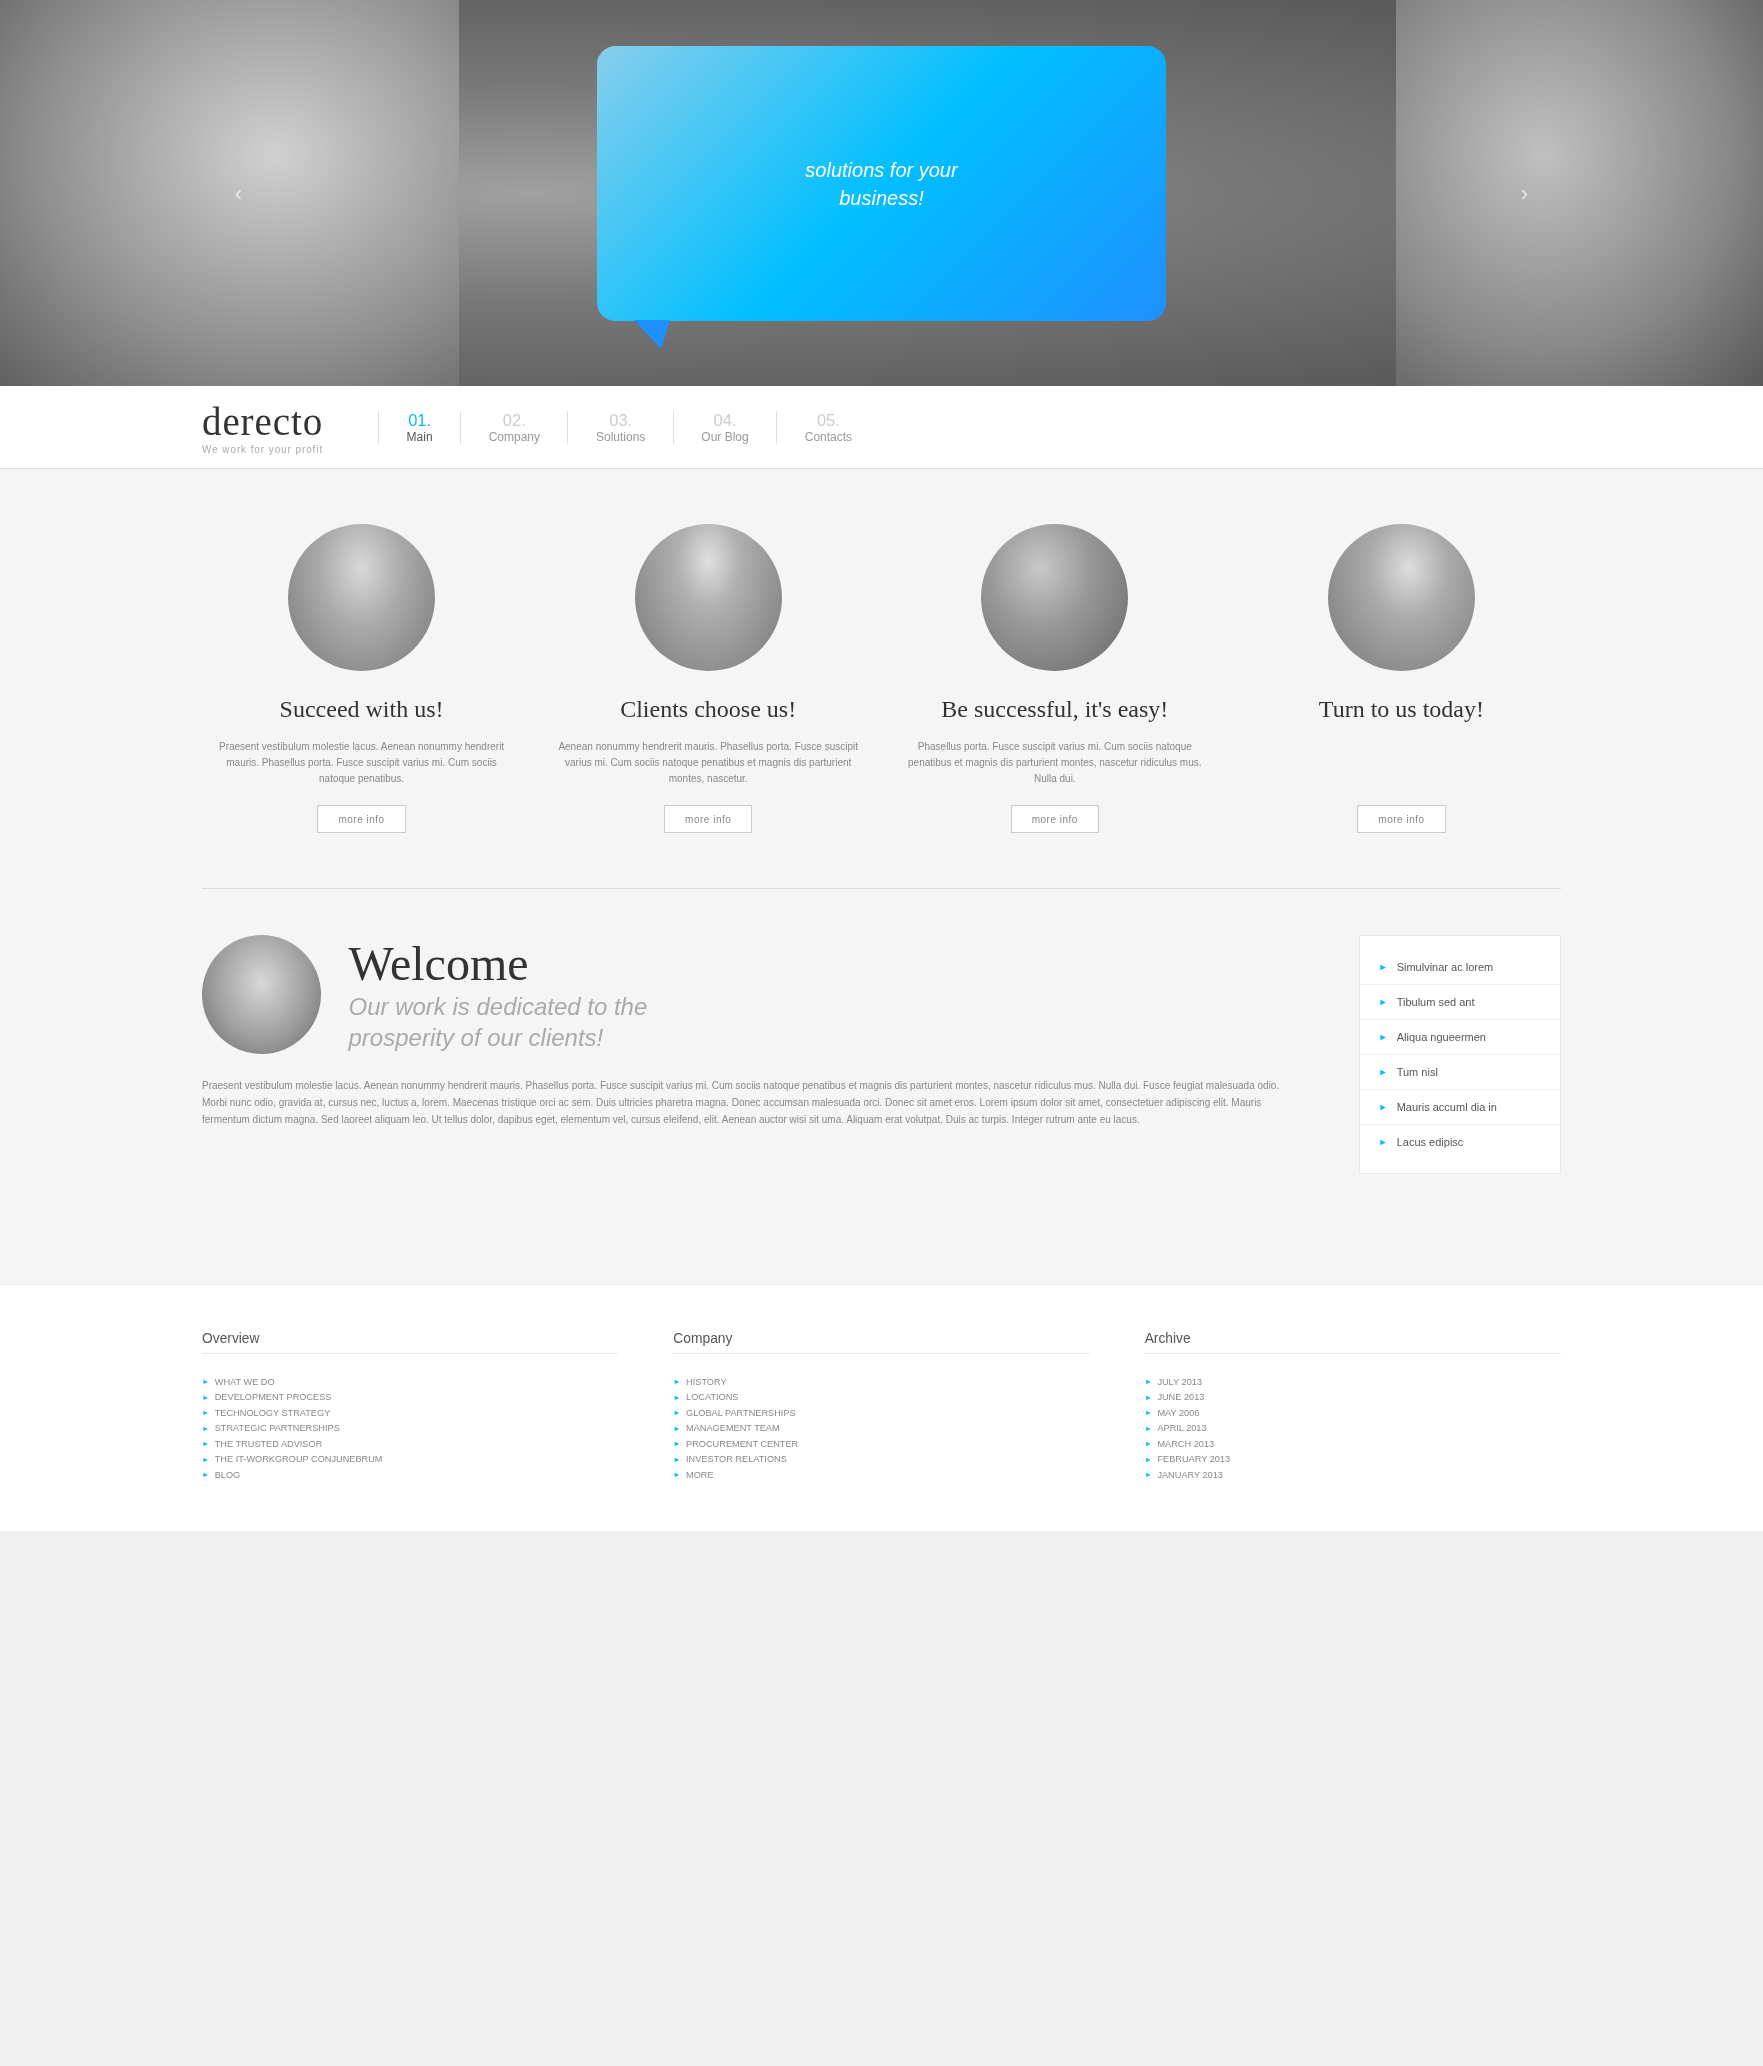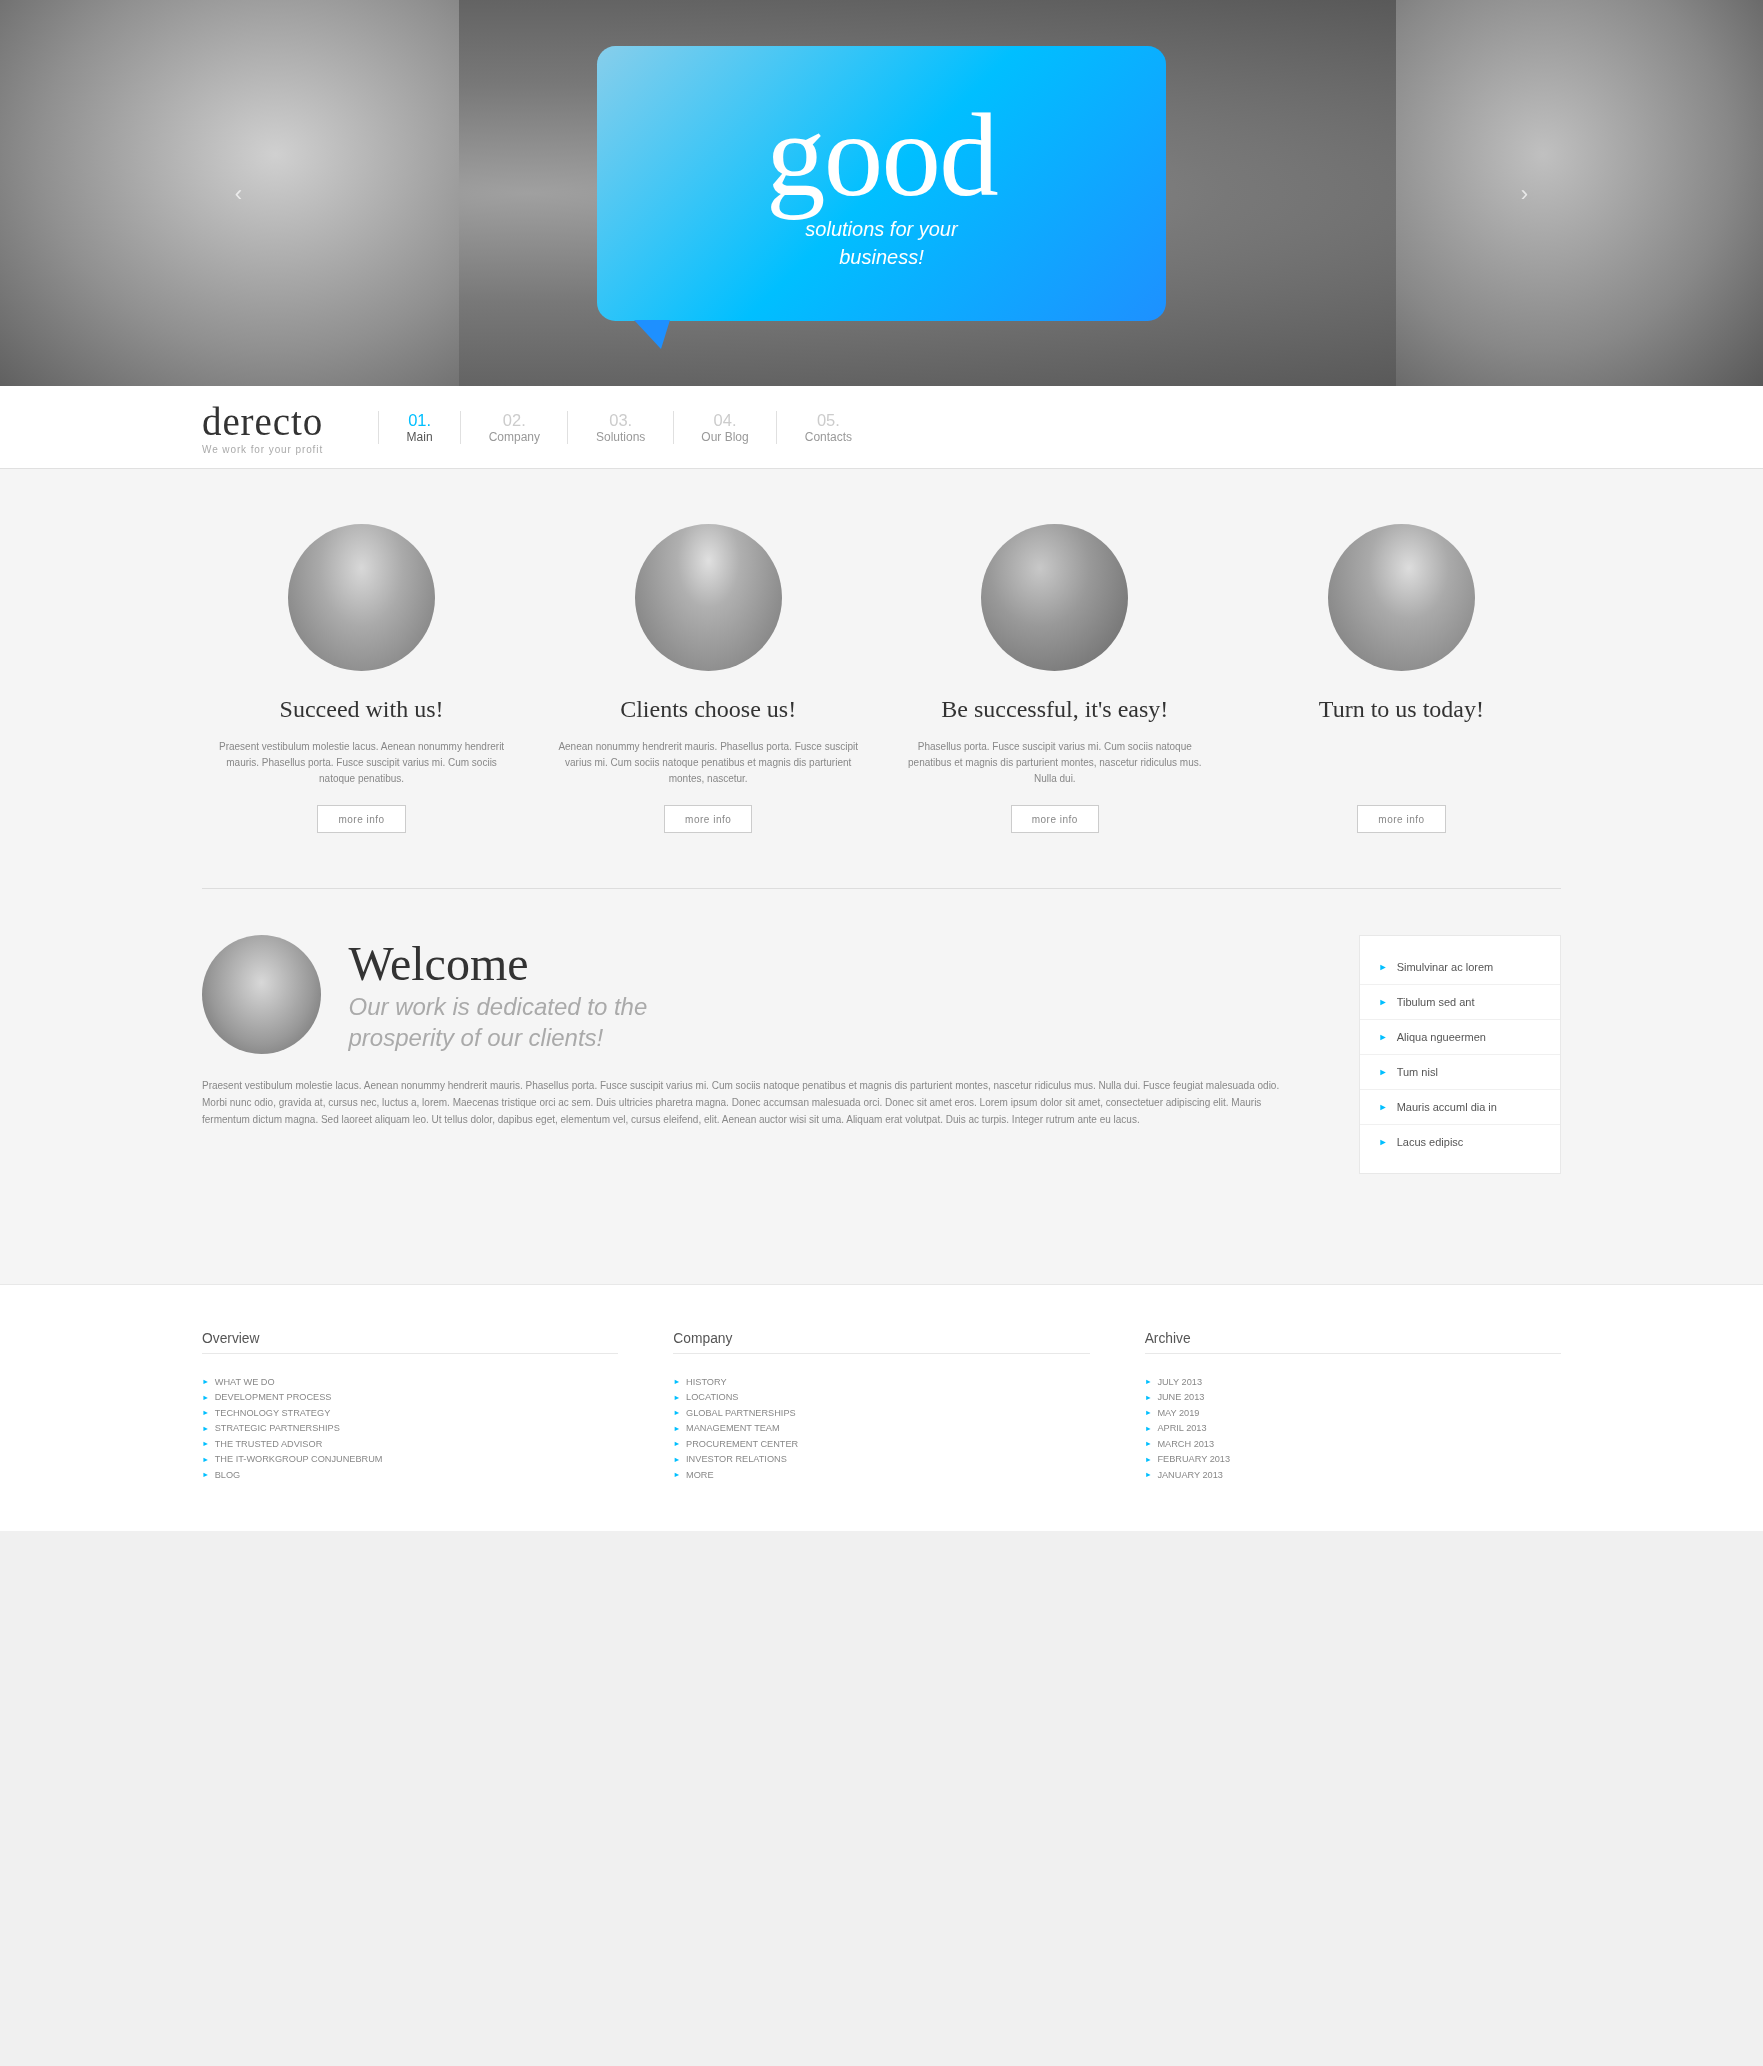--- a/index.html
+++ b/index.html
@@ -348,21 +348,20 @@
   </style>
 </head>
 <body>
 
 <div class="hero">
   <div class="hero-bg"></div>
   <div class="hero-face-left"></div>
   <div class="hero-face-right"></div>
   <div class="hero-arrow hero-arrow-left">‹</div>
   <div class="speech-bubble">
-    <div class="bubble-good">good</div>
     <div class="bubble-subtitle">solutions for your<br>business!</div>
   </div>
   <div class="hero-arrow hero-arrow-right">›</div>
 </div>
 
 <div class="nav-bar">
   <div class="logo-wrap">
     <span class="logo-text">derecto</span>
     <span class="logo-tagline">We work for your profit</span>
   </div>
@@ -537,21 +536,21 @@
     <div class="footer-link">
         <span class="footer-link-arrow">►</span>
         <span>JULY 2013</span>
       </div>
     <div class="footer-link">
         <span class="footer-link-arrow">►</span>
         <span>JUNE 2013</span>
       </div>
     <div class="footer-link">
         <span class="footer-link-arrow">►</span>
-        <span>MAY 2019</span>
+        <span>MAY 2006</span>
       </div>
     <div class="footer-link">
         <span class="footer-link-arrow">►</span>
         <span>APRIL 2013</span>
       </div>
     <div class="footer-link">
         <span class="footer-link-arrow">►</span>
         <span>MARCH 2013</span>
       </div>
     <div class="footer-link">

